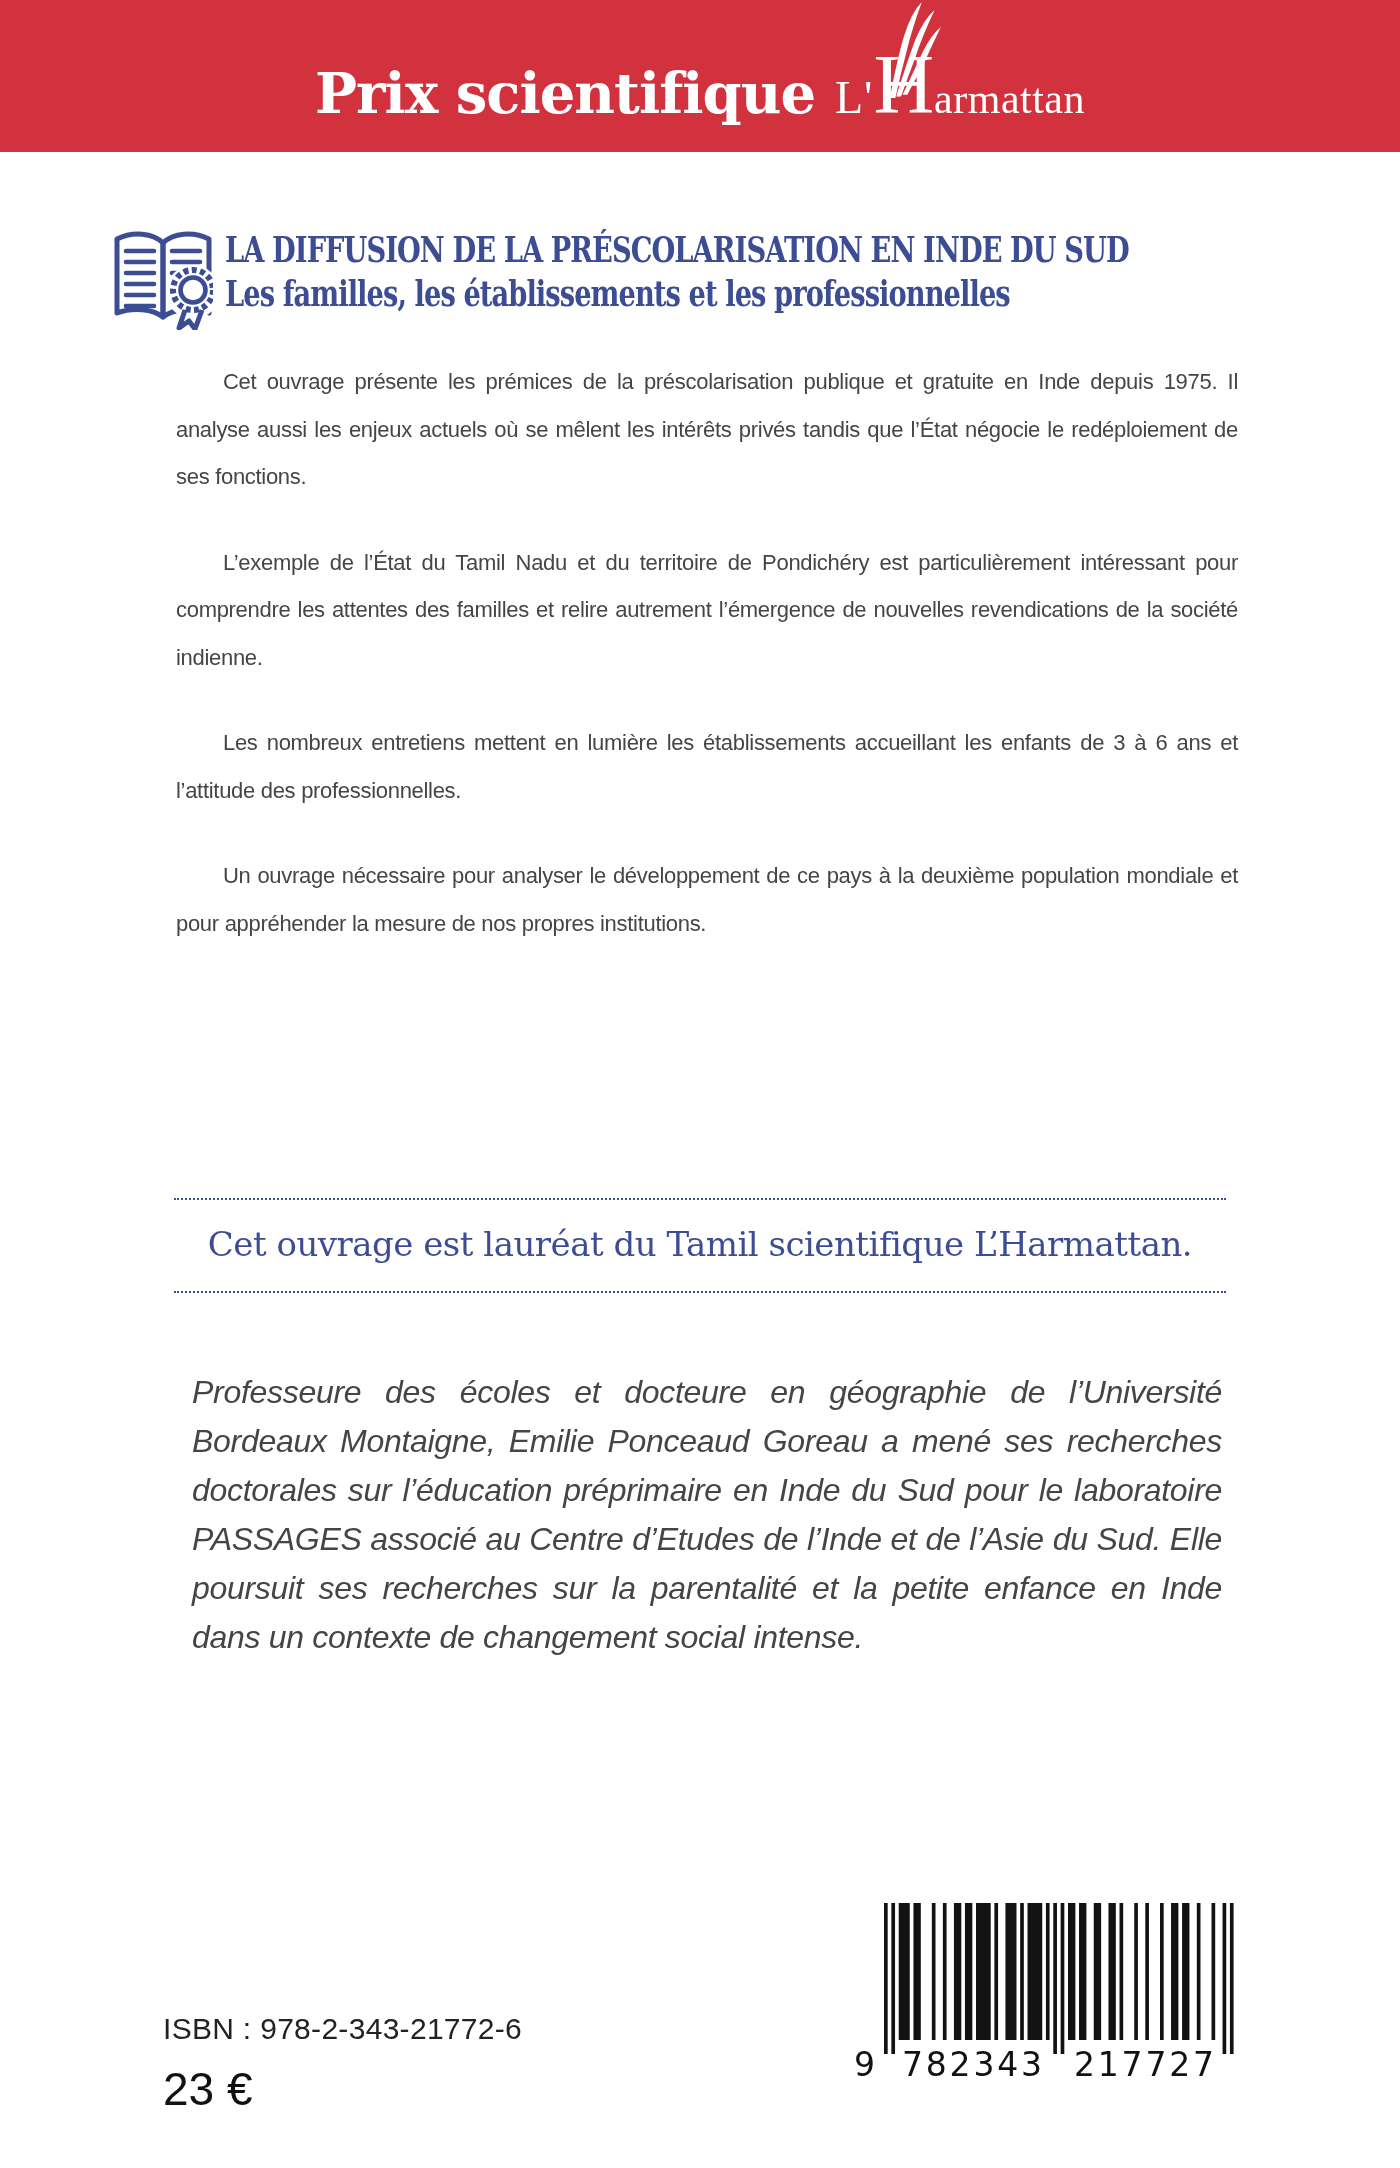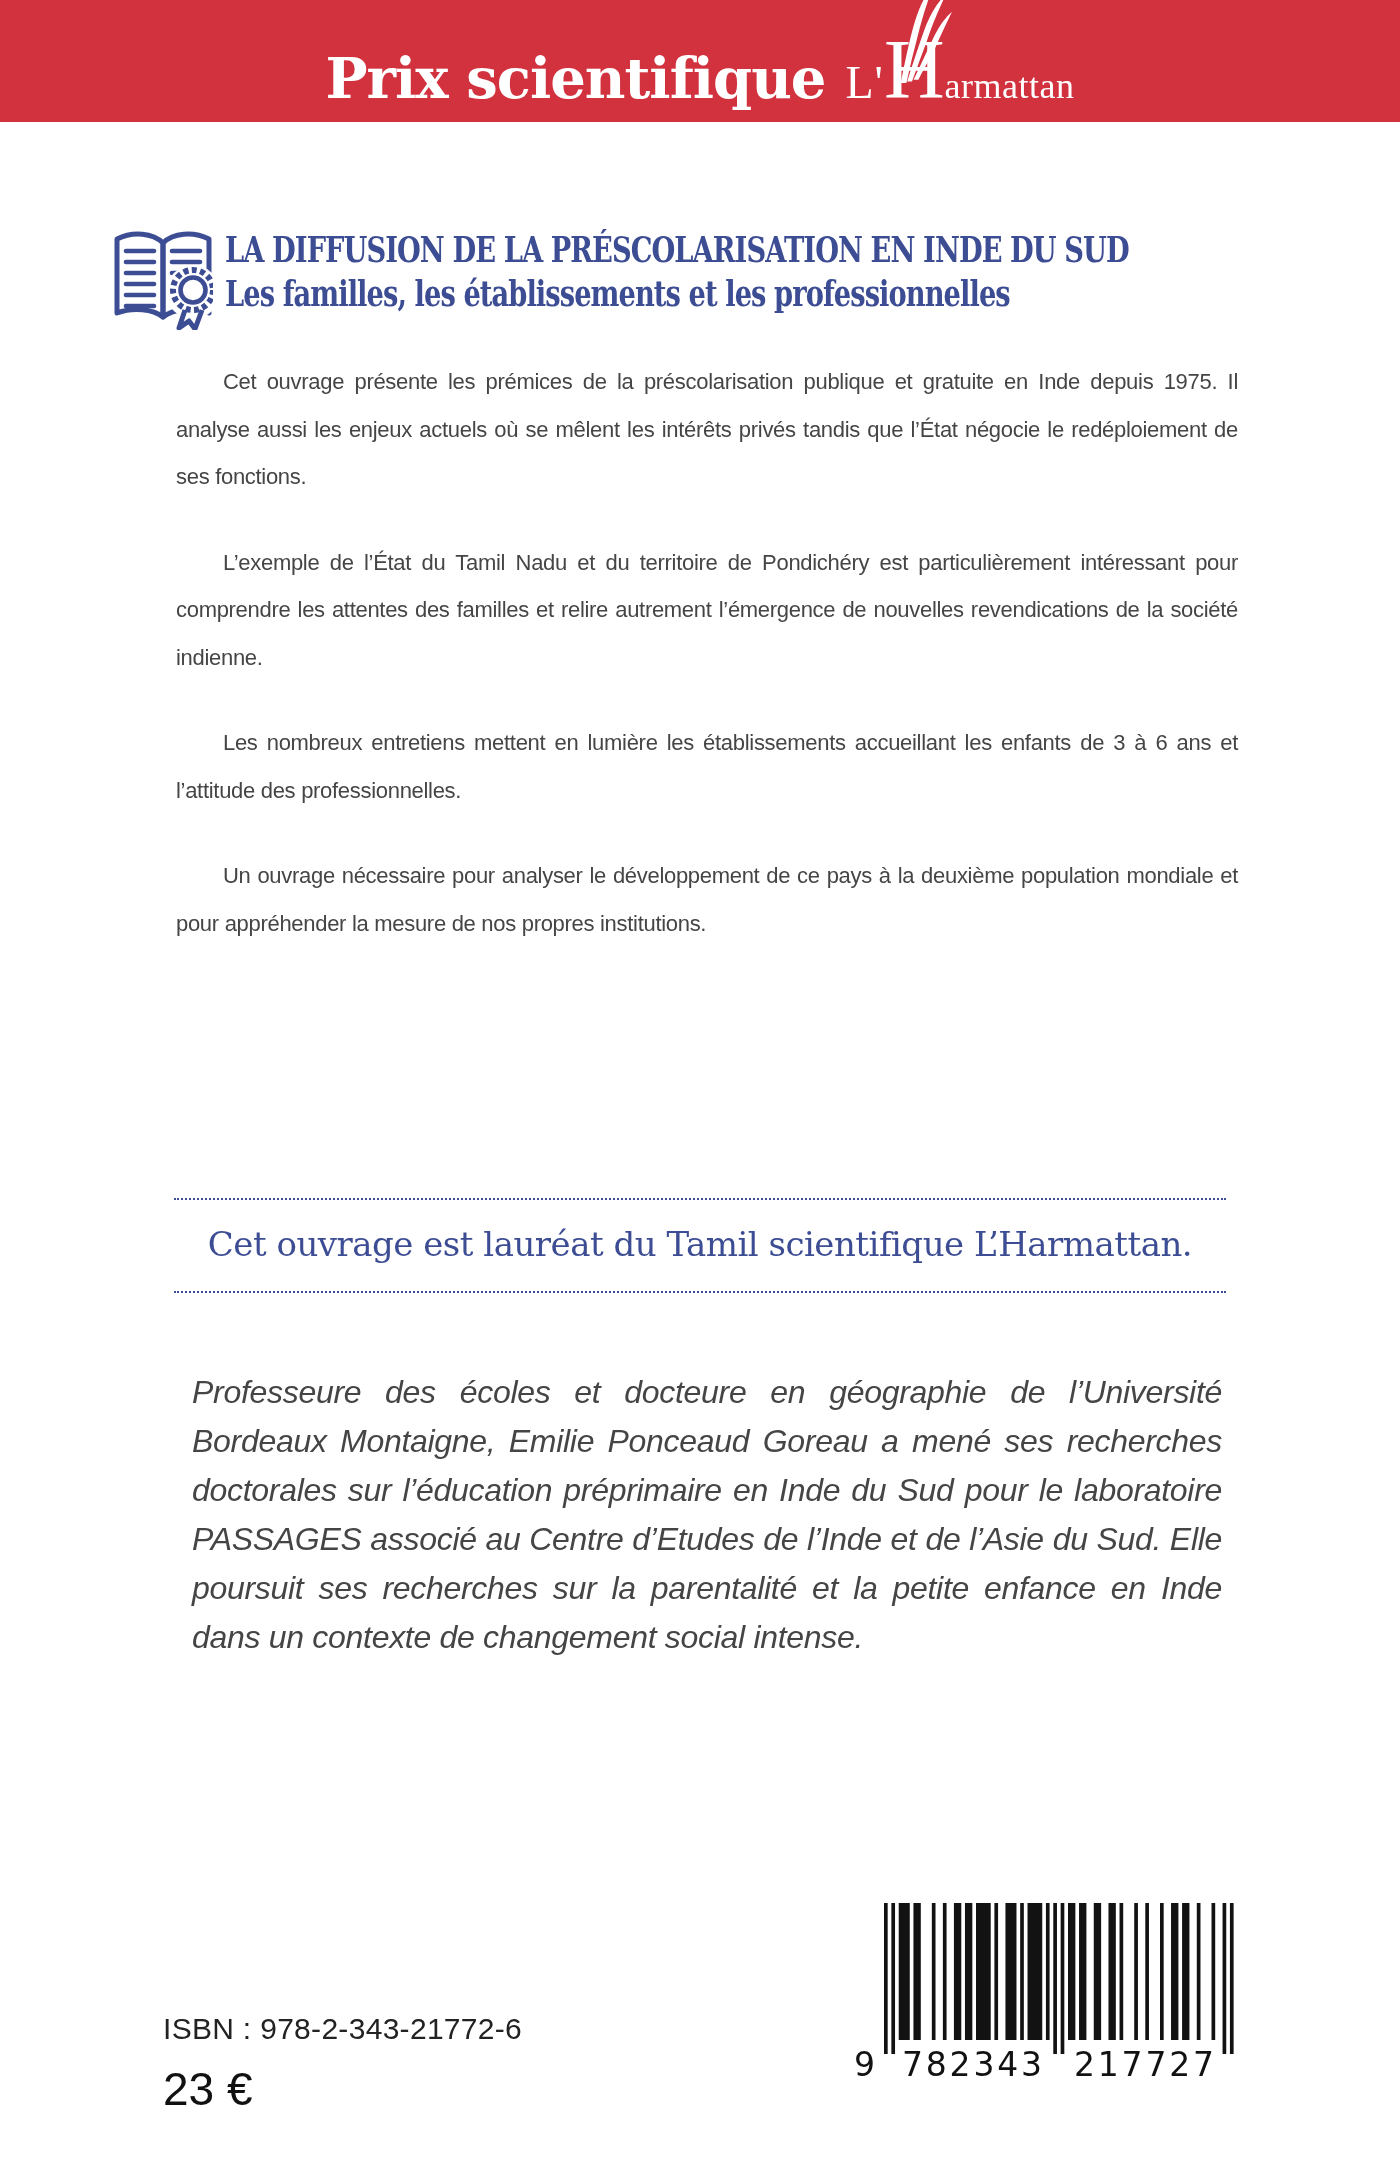--- a/index.html
+++ b/index.html
@@ -12,36 +12,36 @@
   .cover{
     position:relative;
     width:1400px; height:2168px;
     background:#ffffff;
     font-family:"Liberation Sans", sans-serif;
     overflow:hidden;
   }
 
   
   .banner{
-    position:absolute; left:0; top:0; width:1400px; height:122px;
+    position:absolute; left:0; top:0; width:1400px; height:152px;
     background:var(--red);
     display:flex; align-items:center; justify-content:center;
   }
   .lockup{
     display:flex; align-items:baseline; gap:20px;
     color:#fff; transform:translateY(10px);
   }
   .prize-label{
     font-family:"DejaVu Serif", serif;
     font-weight:700; font-size:56px; letter-spacing:-1px;
   }
   .logo{ display:inline-flex; align-items:baseline; font-family:"Liberation Serif", serif; }
   .logo-l{ font-size:46px; letter-spacing:1px; }
   .logo-h{ position:relative; font-size:84px; line-height:0.9; display:inline-block; }
-  .logo-rest{ font-size:36px; letter-spacing:0.5px; }
+  .logo-rest{ font-size:42px; letter-spacing:0.5px; }
   .feather{
     position:absolute; left:12px; top:-46px; width:56px; height:98px;
     fill:#fff; pointer-events:none;
   }
 
   
   .book-icon{ position:absolute; left:113px; top:226px; width:100px; height:104px; }
   .titles{
     position:absolute; left:225px; top:228px; width:1160px;
     color:var(--blue);

